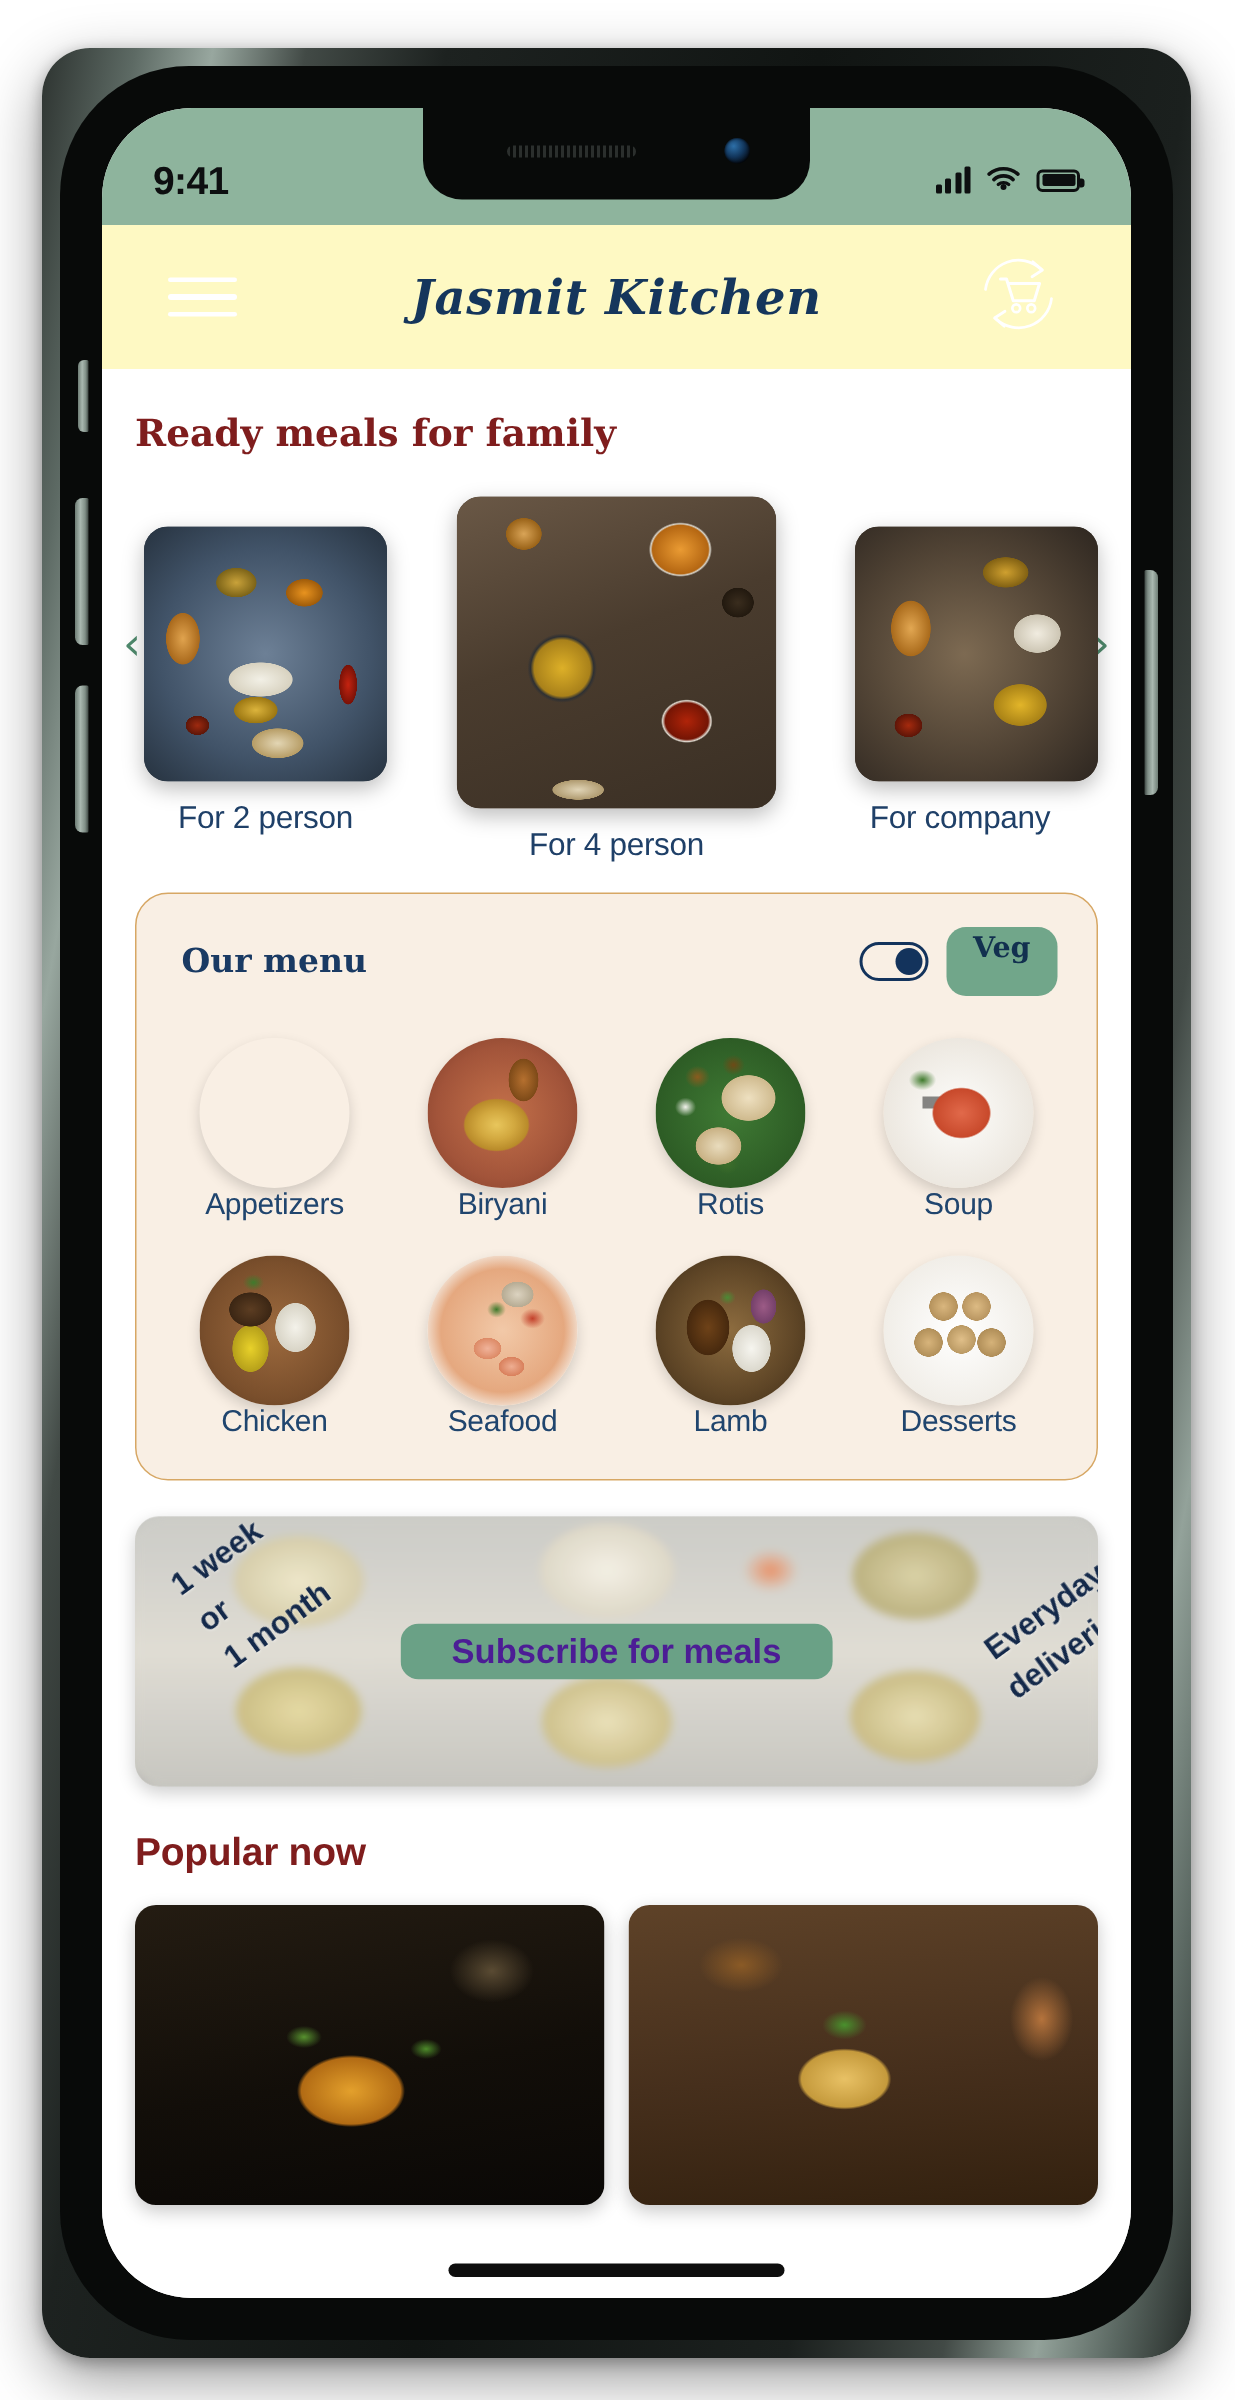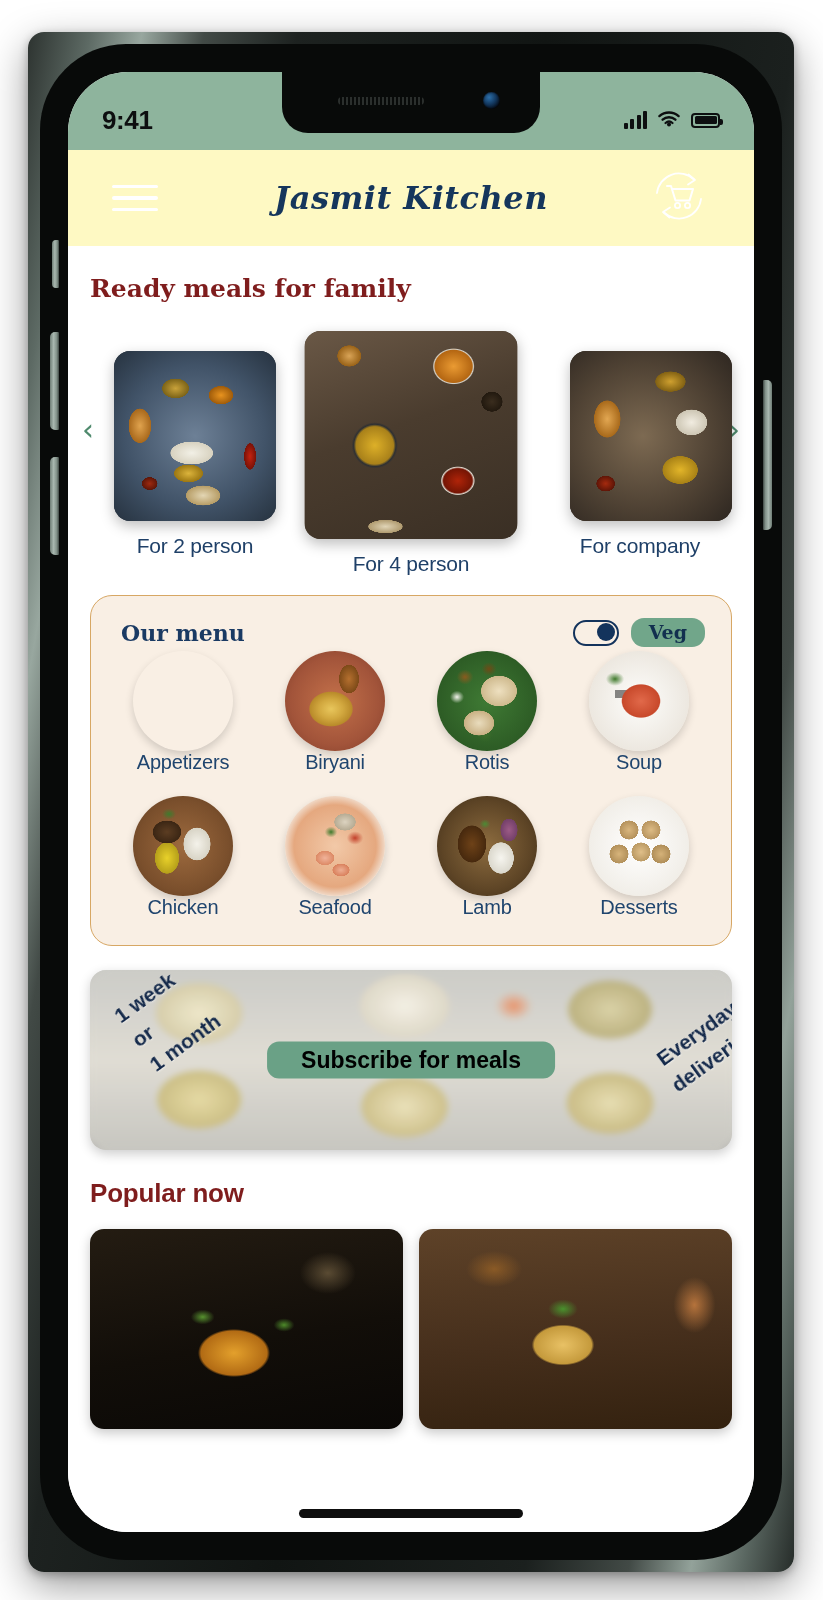--- a/index.html
+++ b/index.html
@@ -9,21 +9,21 @@
     background: #ffffff;
     font-family: "Liberation Sans", sans-serif;
     overflow: hidden;
   }
 
   
   #phone-frame {
     position: absolute;
     left: 28px; top: 32px;
     width: 766px; height: 1540px;
-    border-radius: 16px;
+    border-radius: 32px;
     background: linear-gradient(100deg, #2d3330 0%, #5d6a64 6%, #98a79f 11%,
                 #424a46 17%, #1d2220 26%, #111513 50%,
                 #1b201e 74%, #424a46 84%, #93a29a 90%, #5a6761 95%, #262c29 100%);
     box-shadow: 0 14px 40px rgba(0,0,0,.40), 0 3px 10px rgba(0,0,0,.28);
   }
   #phone-inner-bezel {
     position: absolute;
     left: 12px; top: 12px; right: 12px; bottom: 12px;
     border-radius: 86px;
     background: #080a09;
@@ -170,21 +170,21 @@
     border-radius: 16px;
     box-shadow: 0 5px 14px rgba(0,0,0,.26);
     overflow: hidden;
     position: relative;
   }
   .carousel-label {
     margin-top: 13px;
     font-size: 21px; color: #1f4068;
     letter-spacing: -0.2px;
   }
-  #item-2person  { left: 46px;  top: 28px; width: 162px; }
+  #item-2person  { left: 28px;  top: 28px; width: 162px; }
   #item-2person  .carousel-img { width: 162px; height: 170px; }
   #item-4person  { left: 50%; transform: translateX(-50%); top: 8px; width: 213px; }
   #item-4person  .carousel-img { width: 213px; height: 208px; }
   #item-company  { right: 44px; top: 28px; width: 140px; }
   #item-company  .carousel-img { width: 162px; height: 170px; }
 
   
   .food-thali-2 {
     width:100%; height:100%;
     background:
@@ -227,21 +227,21 @@
   #menu-card {
     margin: 22px 22px 0 22px;
     background: #f9efe4;
     border: 1.5px solid #d7a764;
     border-radius: 22px;
     padding: 22px 16px 26px 16px;
   }
   #menu-card-header {
     display: flex; align-items: center;
     padding: 0 10px 0 14px;
-    margin-bottom: 4px;
+    margin-bottom: 28px;
   }
   #menu-card-title {
     font-family: "DejaVu Serif", serif;
     font-weight: bold; font-size: 22px; color: #1a3a63;
   }
   #veg-controls { margin-left: auto; display: flex; align-items: center; gap: 12px; }
   #veg-toggle {
     width: 46px; height: 26px;
     border: 2.5px solid #13335c;
     border-radius: 14px;
@@ -252,21 +252,21 @@
     position: absolute; right: 1.5px; top: 1.5px;
     width: 18px; height: 18px; border-radius: 50%;
     background: #13335c;
   }
   #veg-badge {
     background: #71a68a;
     color: #12304f;
     font-family: "DejaVu Serif", serif;
     font-weight: bold;
     font-size: 19px;
-    padding: 3px 18px 4px 18px;
+    padding: 3px 18px 21px 18px;
     border-radius: 13px;
     cursor: pointer;
   }
   #menu-grid {
     display: grid;
     grid-template-columns: repeat(4, 1fr);
     row-gap: 22px;
   }
   .menu-item { text-align: center; cursor: pointer; }
   .menu-item-img {
@@ -374,21 +374,21 @@
     right: 6px; top: 24px;
     transform: rotate(-36deg);
     transform-origin: right top;
     text-align: right;
   }
   #subscribe-button {
     position: absolute;
     left: 50%; top: 50%;
     transform: translate(-50%, -50%);
     background: #6aa186;
-    color: #000000;
+    color: #4c1d95;
     font-size: 23px; font-weight: bold;
     padding: 5px 34px;
     border-radius: 12px;
     border: none;
     cursor: pointer;
     font-family: "Liberation Sans", sans-serif;
     white-space: nowrap;
   }
 
   

